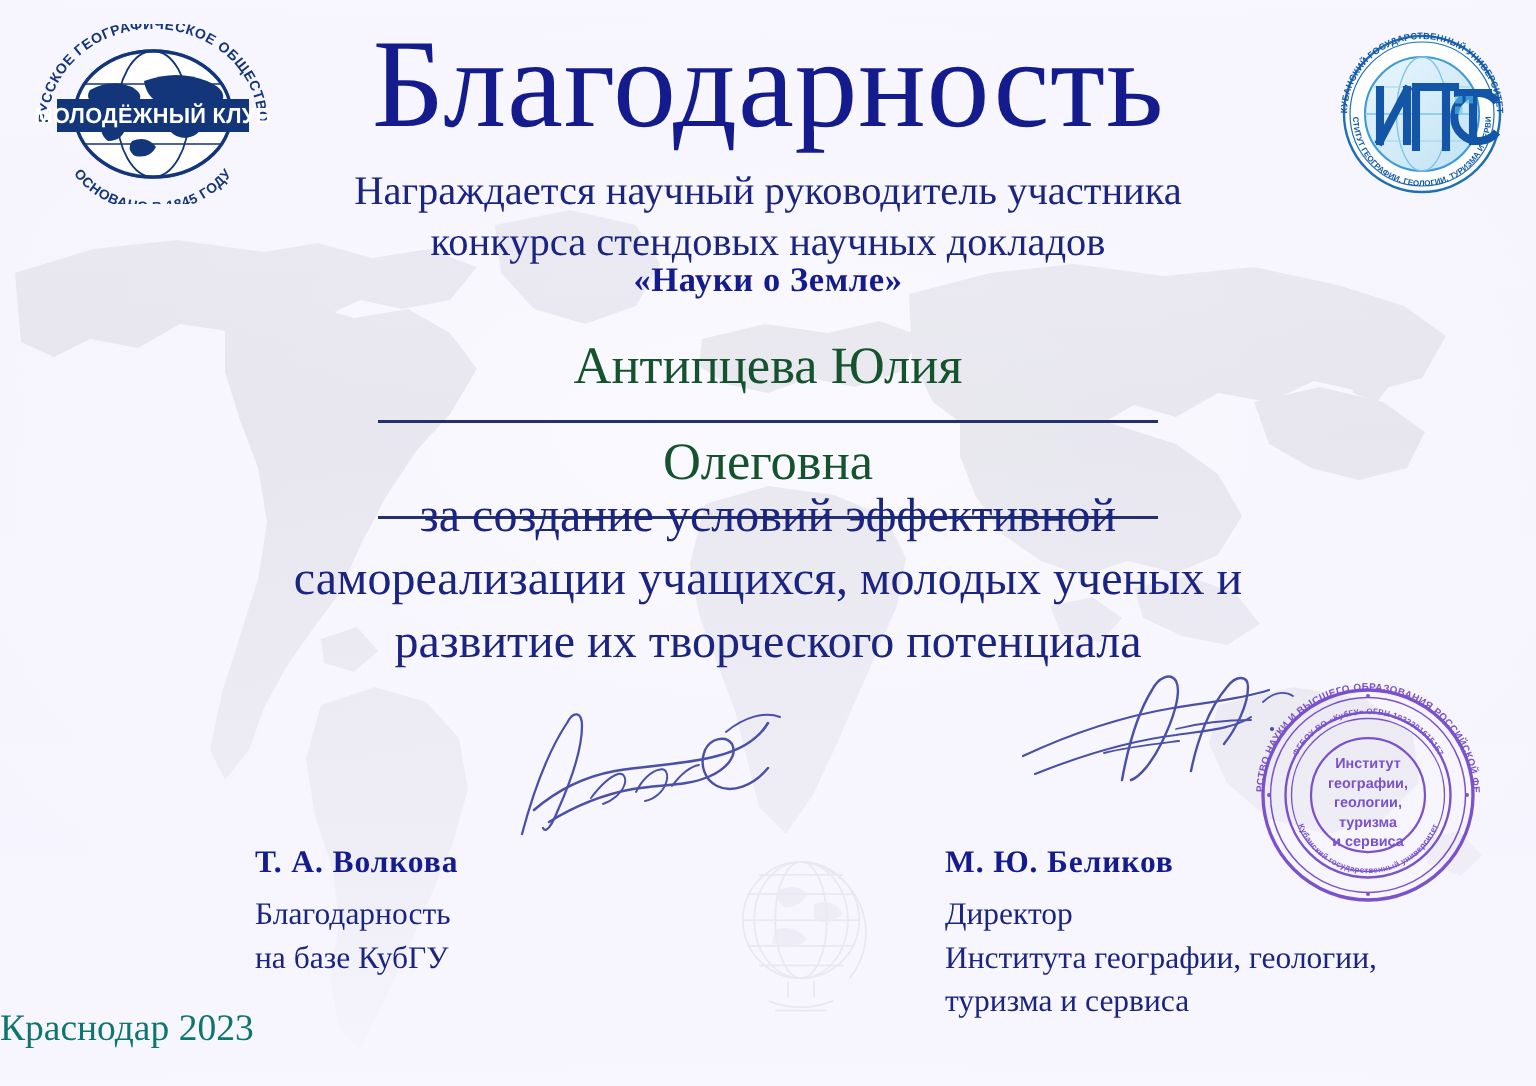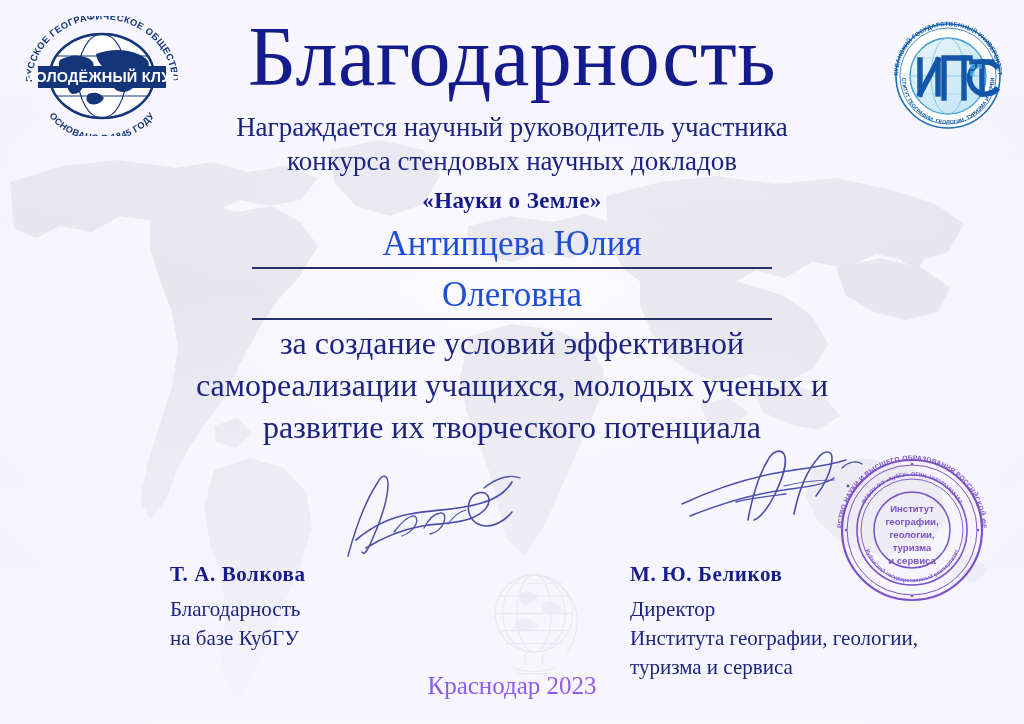--- a/index.html
+++ b/index.html
@@ -93,44 +93,44 @@
     text-align: center;
     font-size: 27px;
     line-height: 34px;
     color: #1b2480;
   }
   .subtitle .l2 { display: block; }
 
   .contest-name {
     position: absolute;
     left: 0; right: 0;
-    top: 188px;
+    top: 174px;
     text-align: center;
     font-size: 23px;
     font-weight: bold;
     letter-spacing: 0.4px;
     color: #141b8c;
   }
 
   
   .recipient {
     position: absolute;
     left: 0; right: 0;
     top: 222px;
     text-align: center;
   }
   .recipient-line {
     display: block;
     width: 520px;
     margin: 0 auto;
     font-size: 35px;
     line-height: 44px;
-    color: #1d4ed8;
+    color: #14532d;
     border-bottom: 2px solid #26306b;
-    padding-bottom: 1px;
+    padding-bottom: 14px;
   }
   .recipient-line.second { margin-top: 4px; }
 
   .citation {
     position: absolute;
     left: 0; right: 0;
     top: 322px;
     text-align: center;
     font-size: 32px;
     line-height: 42px;
@@ -177,23 +177,23 @@
     height: 172px;
     z-index: 7;
     opacity: 0.88;
   }
   .stamp svg { width: 100%; height: 100%; display: block; }
 
   .footer {
     position: absolute;
     left: 0; right: 0;
     top: 672px;
-    text-align: center;
+    text-align: left;
     font-size: 25px;
-    color: #8b5cf6;
+    color: #0f766e;
   }
 </style>
 </head>
 <body>
 
 <div id="certificate">
 
   <div class="bg-wash"></div>
 
   <div class="bg-map">

